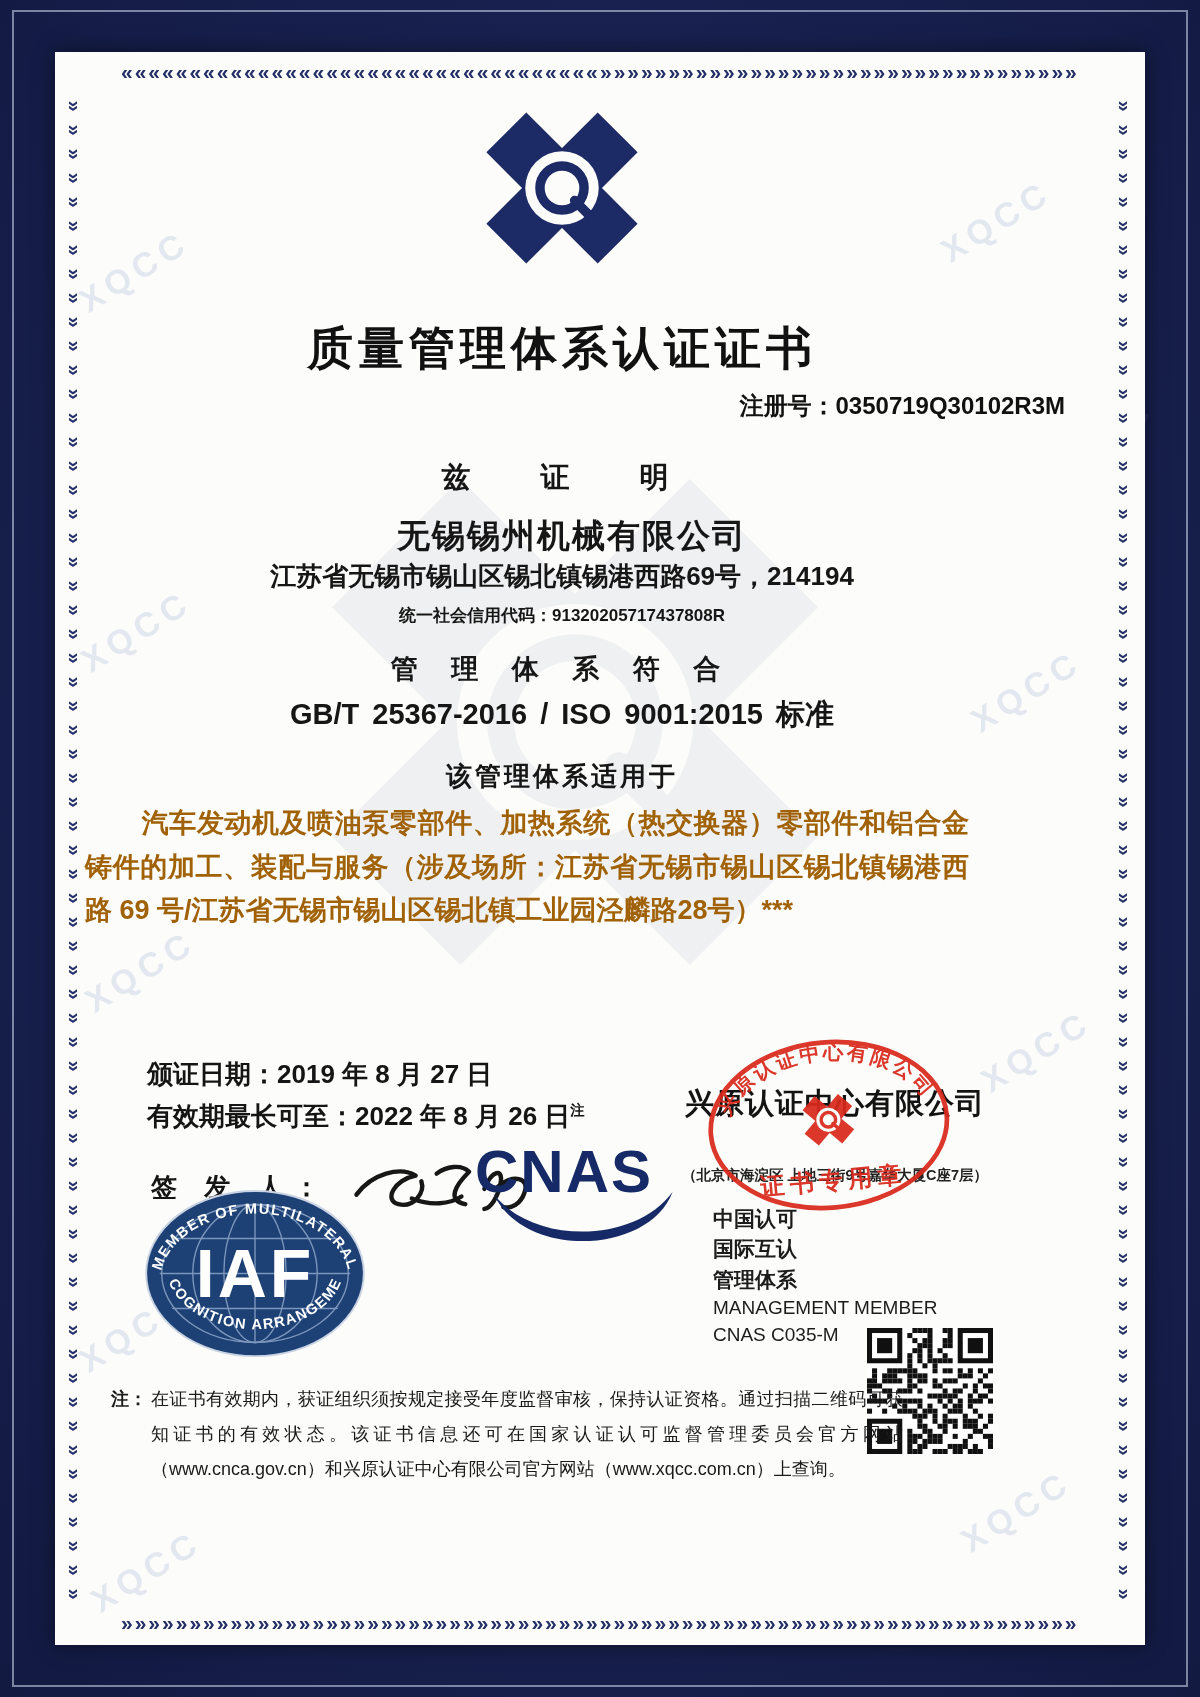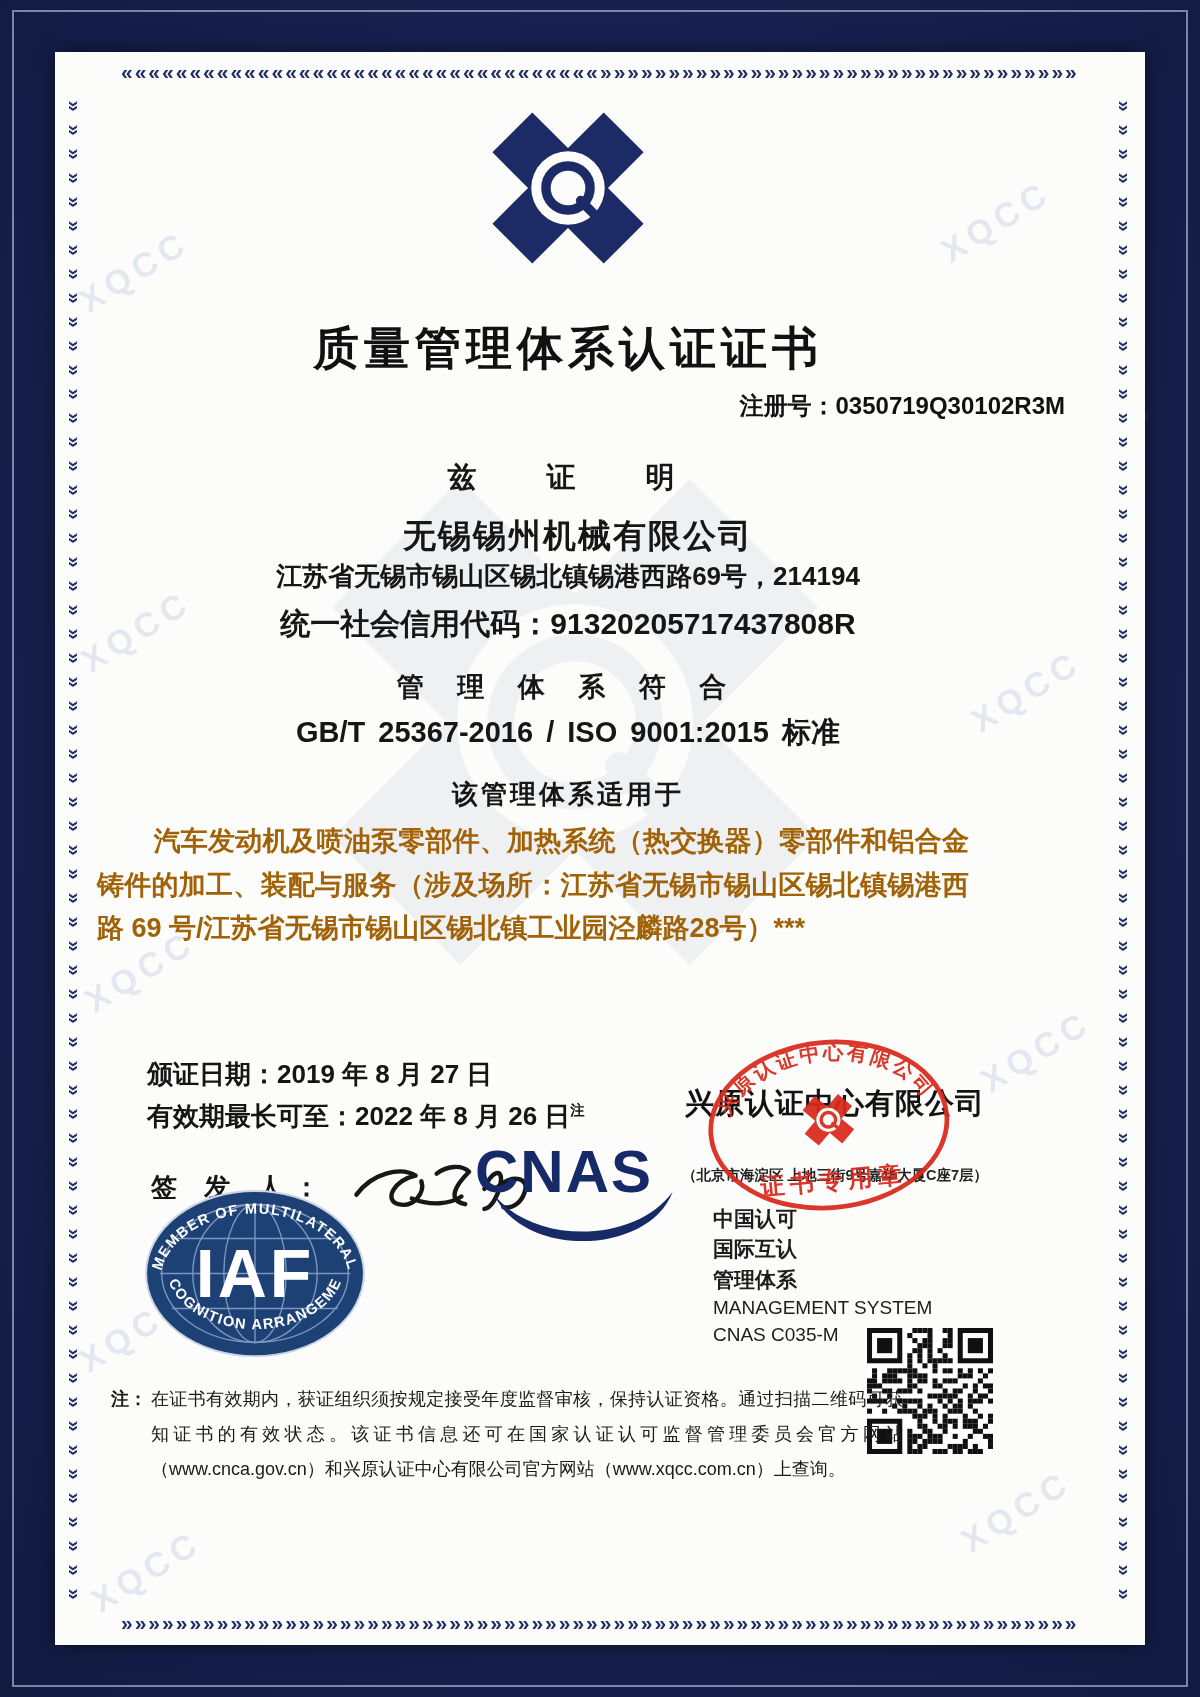--- a/index.html
+++ b/index.html
@@ -23,28 +23,28 @@
   .chev-col.l{left:7px;} .chev-col.r{right:7px;}
   .chev-col span{display:block;height:24px;line-height:24px;transform:rotate(90deg);
     color:#232f66;font-weight:bold;font-size:20px;}
   
   .wm{position:absolute;color:#8fa0cc;opacity:.22;font-size:34px;font-weight:bold;
     letter-spacing:6px;transform:rotate(-32deg);pointer-events:none;}
   .wm-frame{position:absolute;color:#ffffff;opacity:.07;font-size:30px;font-weight:bold;
     letter-spacing:5px;transform:rotate(-35deg);pointer-events:none;}
   .wm-emblem{position:absolute;left:250px;top:400px;opacity:.05;pointer-events:none;}
   
-  .centercol{position:absolute;left:0;top:0;width:1014px;text-align:center;color:#161616;padding-left:12px;}
+  .centercol{position:absolute;left:0;top:0;width:1014px;text-align:center;color:#161616;}
   .emblem{margin-top:52px;}
   .cert-title{margin-top:42px;font-size:46px;font-weight:bold;letter-spacing:5px;color:#111;}
   .regline{margin-top:10px;text-align:right;padding-right:4px;font-size:24px;font-weight:bold;color:#111;}
   .certify{margin-top:36px;font-size:29px;font-weight:600;letter-spacing:14px;word-spacing:34px;}
   .company{margin-top:16px;font-size:33px;font-weight:bold;letter-spacing:2px;margin-left:20px;}
   .addr{font-size:26px;font-weight:700;}
-  .credit{margin-top:10px;font-size:30px;font-weight:600;}
+  .credit{margin-top:10px;font-size:17px;font-weight:600;}
   .conf{margin-top:24px;font-size:27px;font-weight:600;letter-spacing:13px;}
   .std{margin-top:8px;font-size:29px;font-weight:bold;word-spacing:5px;}
   .scopehead{margin-top:24px;font-size:26px;font-weight:600;letter-spacing:3px;}
   .scope{margin:8px 100px 0 30px;text-align:justify;text-indent:2.1em;font-size:27px;
     font-weight:700;line-height:1.62;color:#a16207;}
   .dates{position:absolute;left:92px;top:1002px;font-size:26px;font-weight:600;
     line-height:1.6;color:#151515;text-align:left;}
   .dates sup{font-size:.55em;vertical-align:super;}
   .signrow{position:absolute;left:96px;top:1096px;display:flex;align-items:center;gap:16px;}
   .signlabel{font-size:26px;font-weight:600;letter-spacing:10px;color:#151515;}
@@ -339,21 +339,21 @@
       <div class="word">CNAS</div>
       <svg width="196" height="74" viewBox="0 0 200 76">
         <path d="M8 6 C 48 58 152 58 192 4 C 168 68 40 74 8 6 Z" fill="#152a66"></path>
       </svg>
     </div>
 
     <div class="cnas-lines">
       <div class="zh">中国认可</div>
       <div class="zh">国际互认</div>
       <div class="zh">管理体系</div>
-      <div class="en">MANAGEMENT SYSTEM</div>
+      <div class="en">MANAGEMENT MEMBER</div>
       <div class="en">CNAS C035-M</div>
     </div>
 
     <div class="qr"><svg fill="#101010" viewBox="0 0 150 150">
           <rect x="54" y="0" width="6" height="6"></rect>
           <rect x="60" y="0" width="6" height="6"></rect>
           <rect x="66" y="0" width="6" height="6"></rect>
           <rect x="72" y="0" width="6" height="6"></rect>
           <rect x="90" y="0" width="6" height="6"></rect>
           <rect x="96" y="0" width="6" height="6"></rect>

